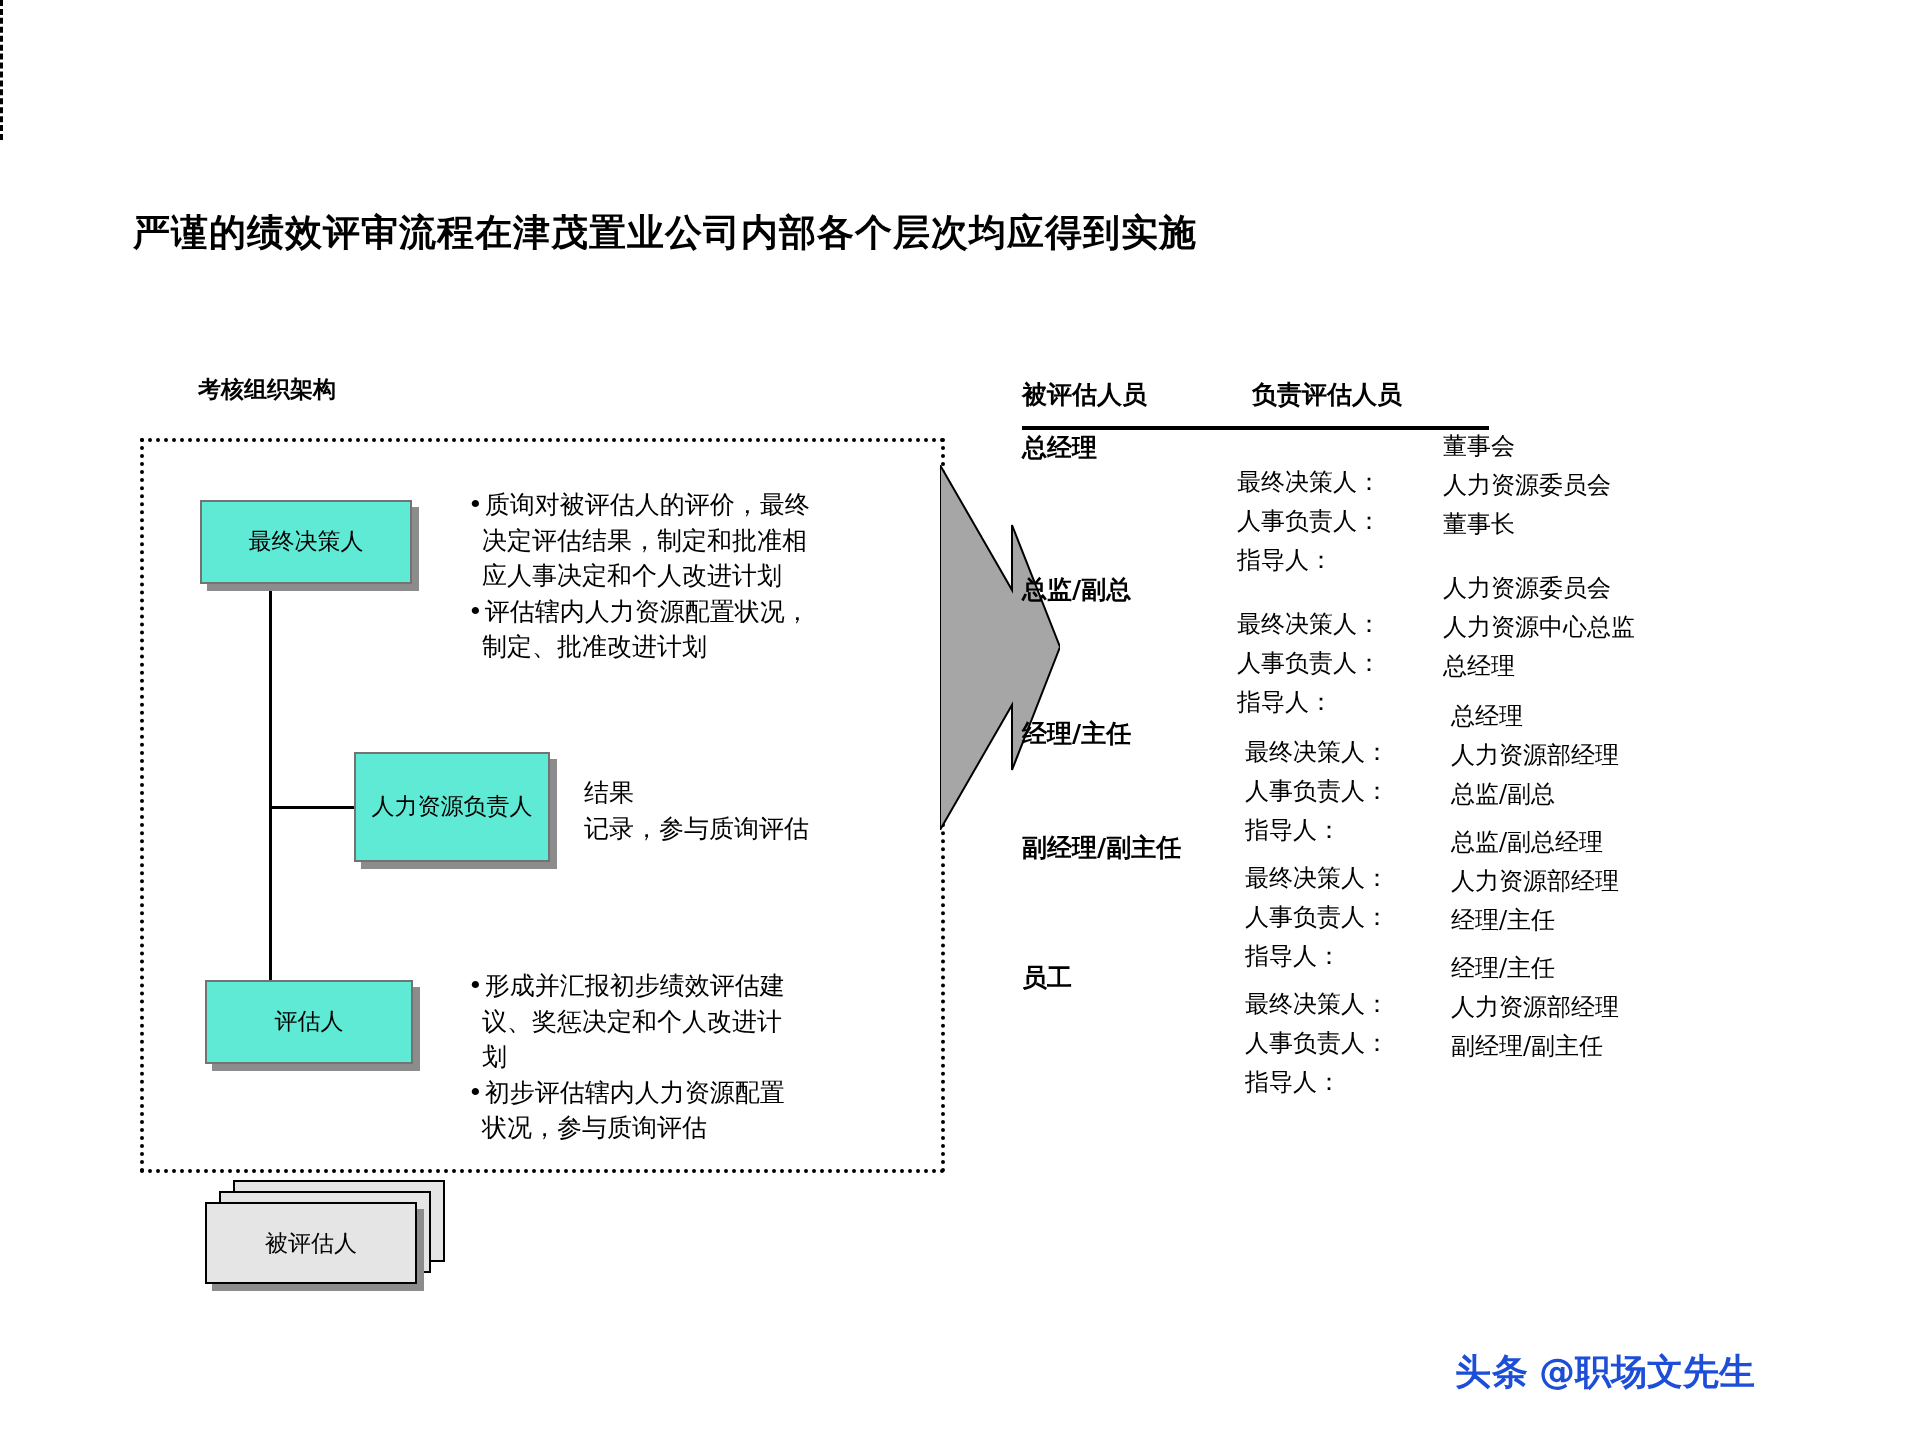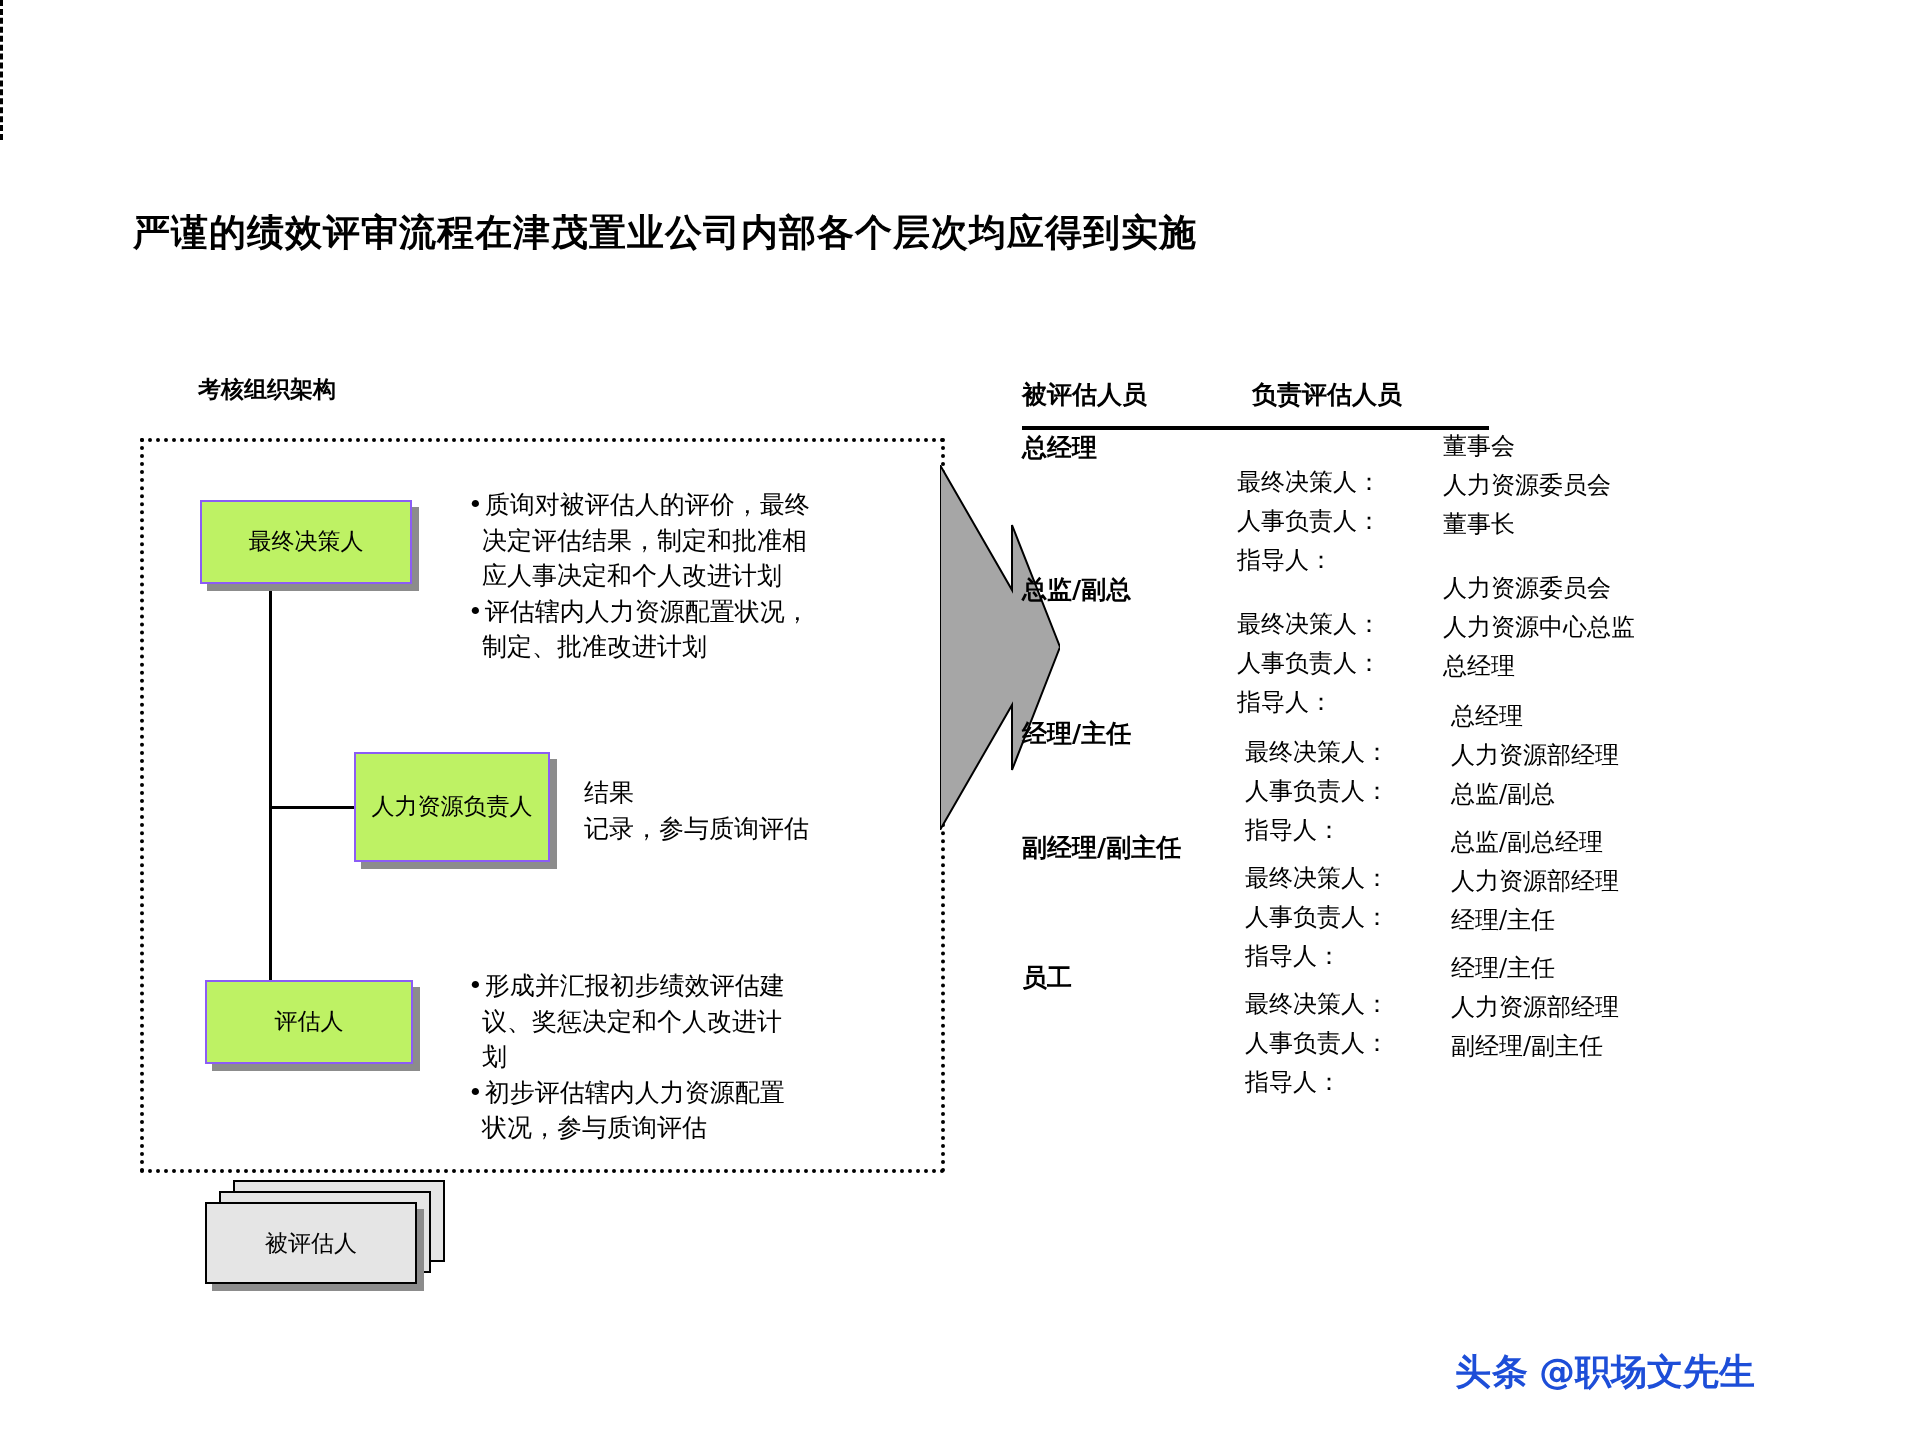--- a/index.html
+++ b/index.html
@@ -42,22 +42,22 @@
     left: 140px;
     top: 438px;
     width: 805px;
     height: 735px;
     border: 4px dotted #000000;
     box-sizing: border-box;
   }
 
   .org-box {
     position: absolute;
-    background: #bef264;
-    border: 2px solid #8b5cf6;
+    background: #5eead4;
+    border: 2px solid #737373;
     box-shadow: 7px 7px 0 0 #8c8c8c;
     box-sizing: border-box;
     display: flex;
     align-items: center;
     justify-content: center;
     text-align: center;
     font-size: 23px;
     line-height: 1.35;
     padding: 4px 8px;
   }

